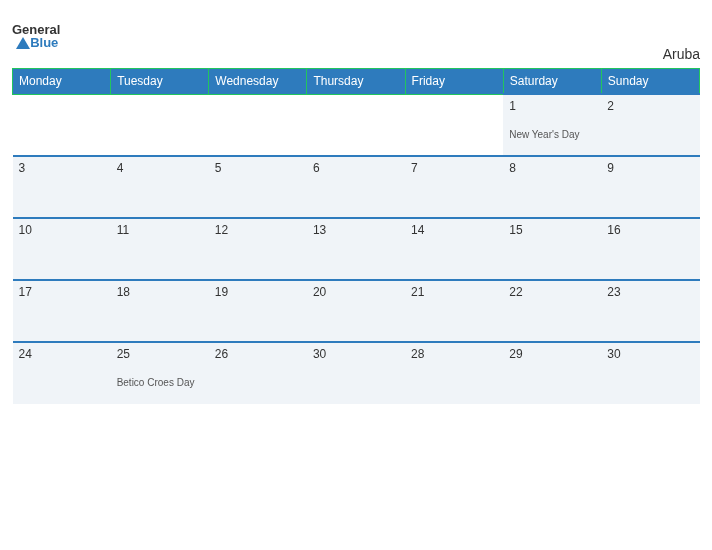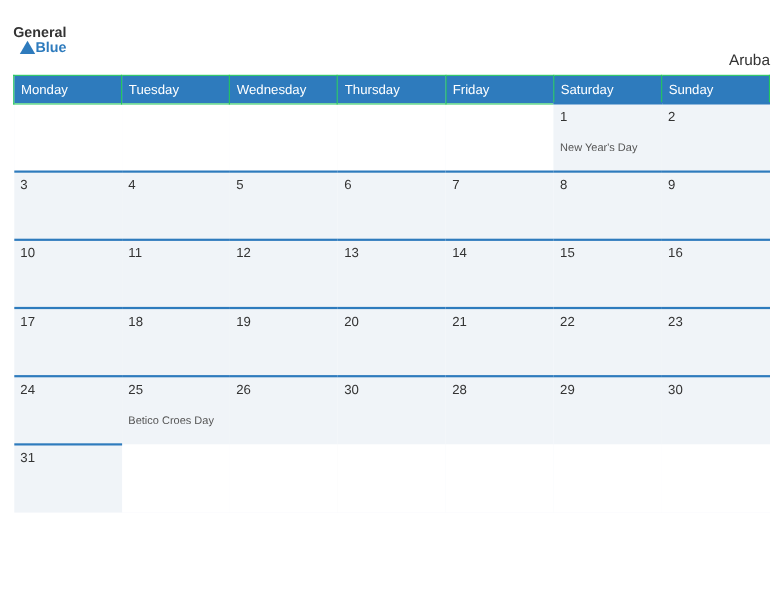--- a/index.html
+++ b/index.html
@@ -18,21 +18,21 @@
     }
     .header {
       display: flex;
       align-items: center;
       justify-content: space-between;
       margin-bottom: 6px;
     }
     .logo {
       display: flex;
       flex-direction: column;
-      align-items: flex-end;
+      align-items: center;
       line-height: 1;
     }
     .logo-general {
       font-size: 13px;
       font-weight: bold;
       color: #333;
     }
     .logo-blue {
       font-size: 13px;
       font-weight: bold;
@@ -235,26 +235,15 @@
           <td>
             <span class="day-num">28</span>
           </td>
           <td>
             <span class="day-num">29</span>
           </td>
           <td>
             <span class="day-num">30</span>
           </td>
         </tr>
-        <tr class="week-row">
-          <td>
-            <span class="day-num">31</span>
-          </td>
-          <td style="background: rgb(255, 255, 255); border-top: none;"></td>
-          <td style="background: rgb(255, 255, 255); border-top: none;"></td>
-          <td style="background: rgb(255, 255, 255); border-top: none;"></td>
-          <td style="background: rgb(255, 255, 255); border-top: none;"></td>
-          <td style="background: rgb(255, 255, 255); border-top: none;"></td>
-          <td style="background: rgb(255, 255, 255); border-top: none;"></td>
-        </tr>
       </tbody>
   </table>
 </div>
 
 </body></html>

